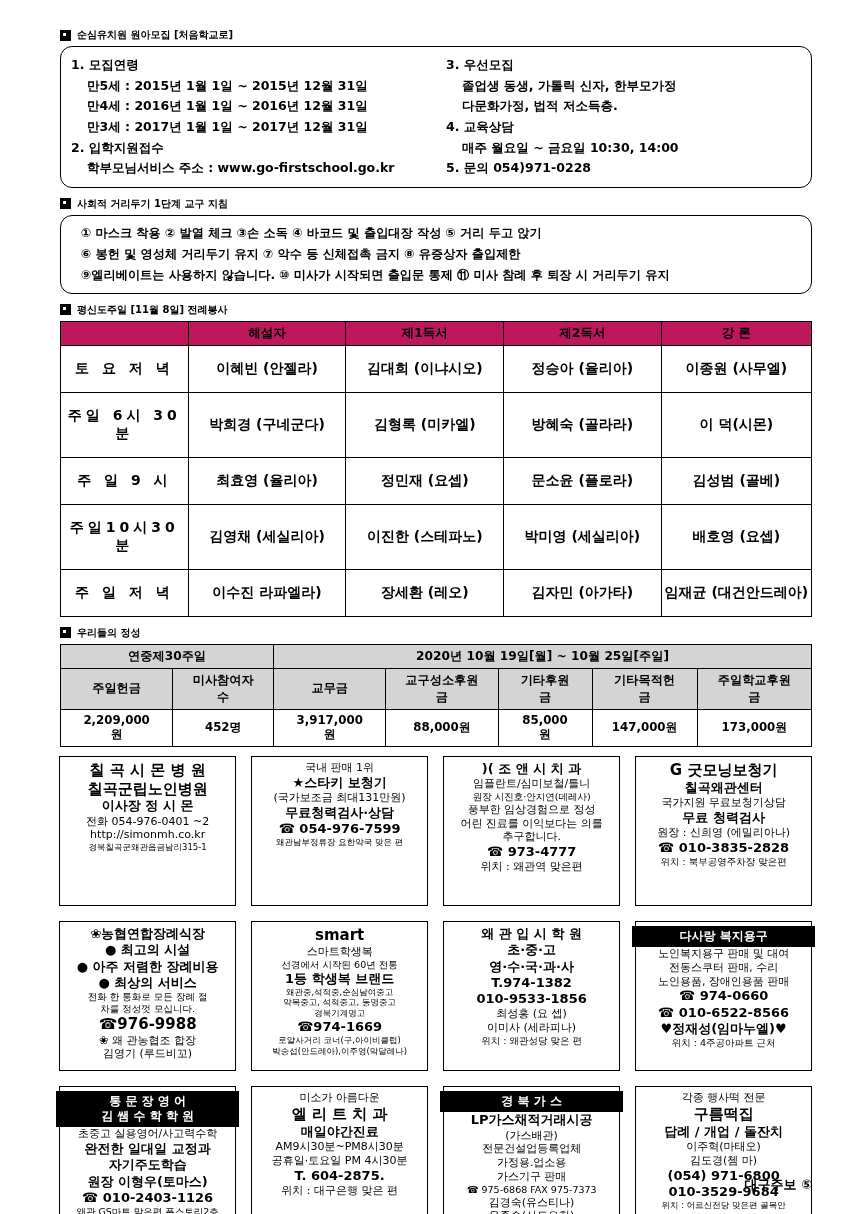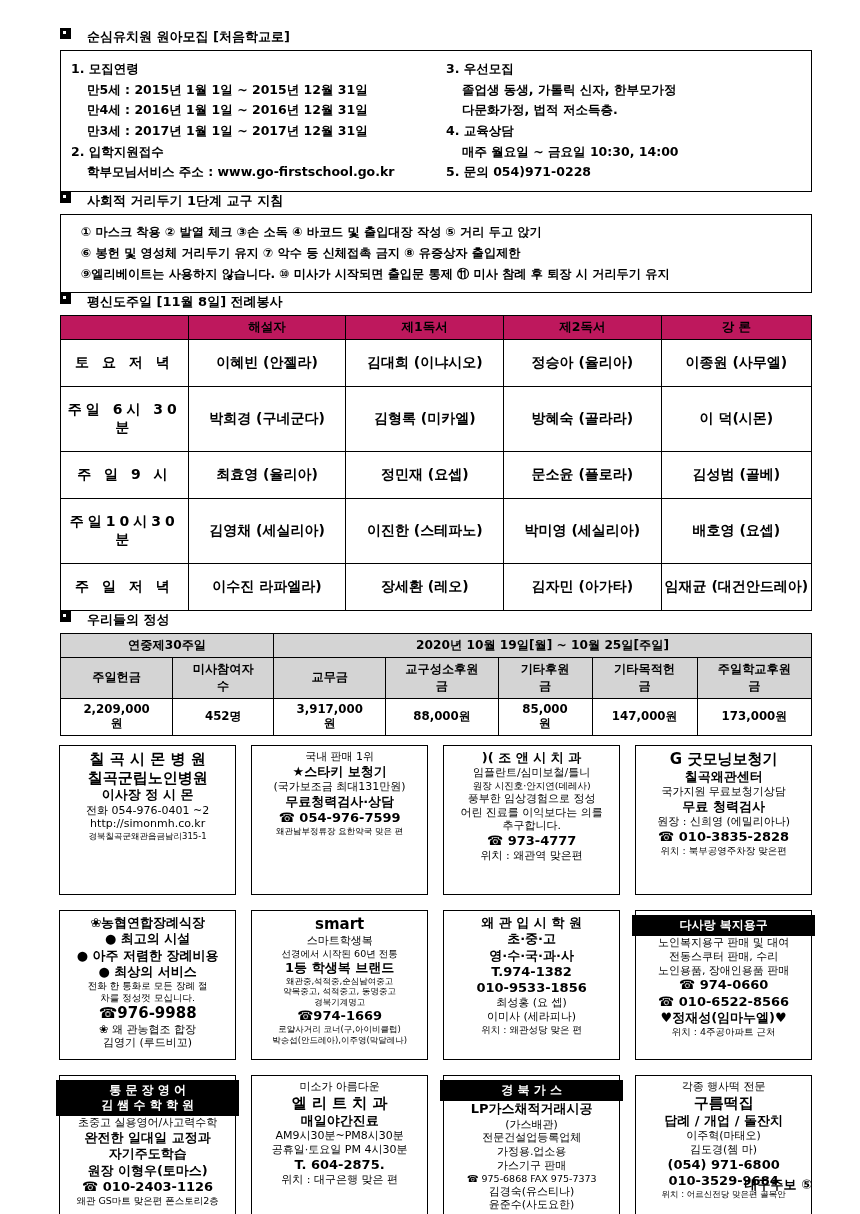--- a/index.html
+++ b/index.html
@@ -2,25 +2,25 @@
 <html><head>
 <meta charset="utf-8">
 <style>
   html,body{margin:0;padding:0;}
   body{
     width:860px;height:1214px;background:#ffffff;
     font-family:"DejaVu Sans","Liberation Sans",sans-serif;
     color:#000;font-size:12px;
   }
   .page{position:relative;width:860px;height:1214px;box-sizing:border-box;padding:28px 48px 10px 60px;}
-  .sec-title{display:flex;gap:16px;font-weight:bold;font-size:13px;margin:0 0 4px 0;}
+  .sec-title{display:flex;align-items:center;gap:6px;font-weight:bold;font-size:10px;margin:0 0 4px 0;}
   .sec-title .bullet{display:inline-block;width:9px;height:9px;border:1px solid #000;background:#000;position:relative;}
   .sec-title .bullet:after{content:"";position:absolute;left:2px;top:2px;width:3px;height:3px;background:#fff;}
   .box{border:1.5px solid #000;box-sizing:border-box;}
-  .mb10{}
+  .mb10{margin-bottom:9px;border-radius:12px;}
 
   
   .s1{display:flex;padding:8px 6px 8px 10px;}
   .s1 .col{flex:1;}
   .s1 .col.right{padding-left:16px;}
   .li{font-size:12.5px;line-height:1.65;font-weight:bold;}
   .small-ind{padding-left:16px;display:block;font-weight:bold;}
 
   
   .s2{padding:7px 10px 7px 20px;}

